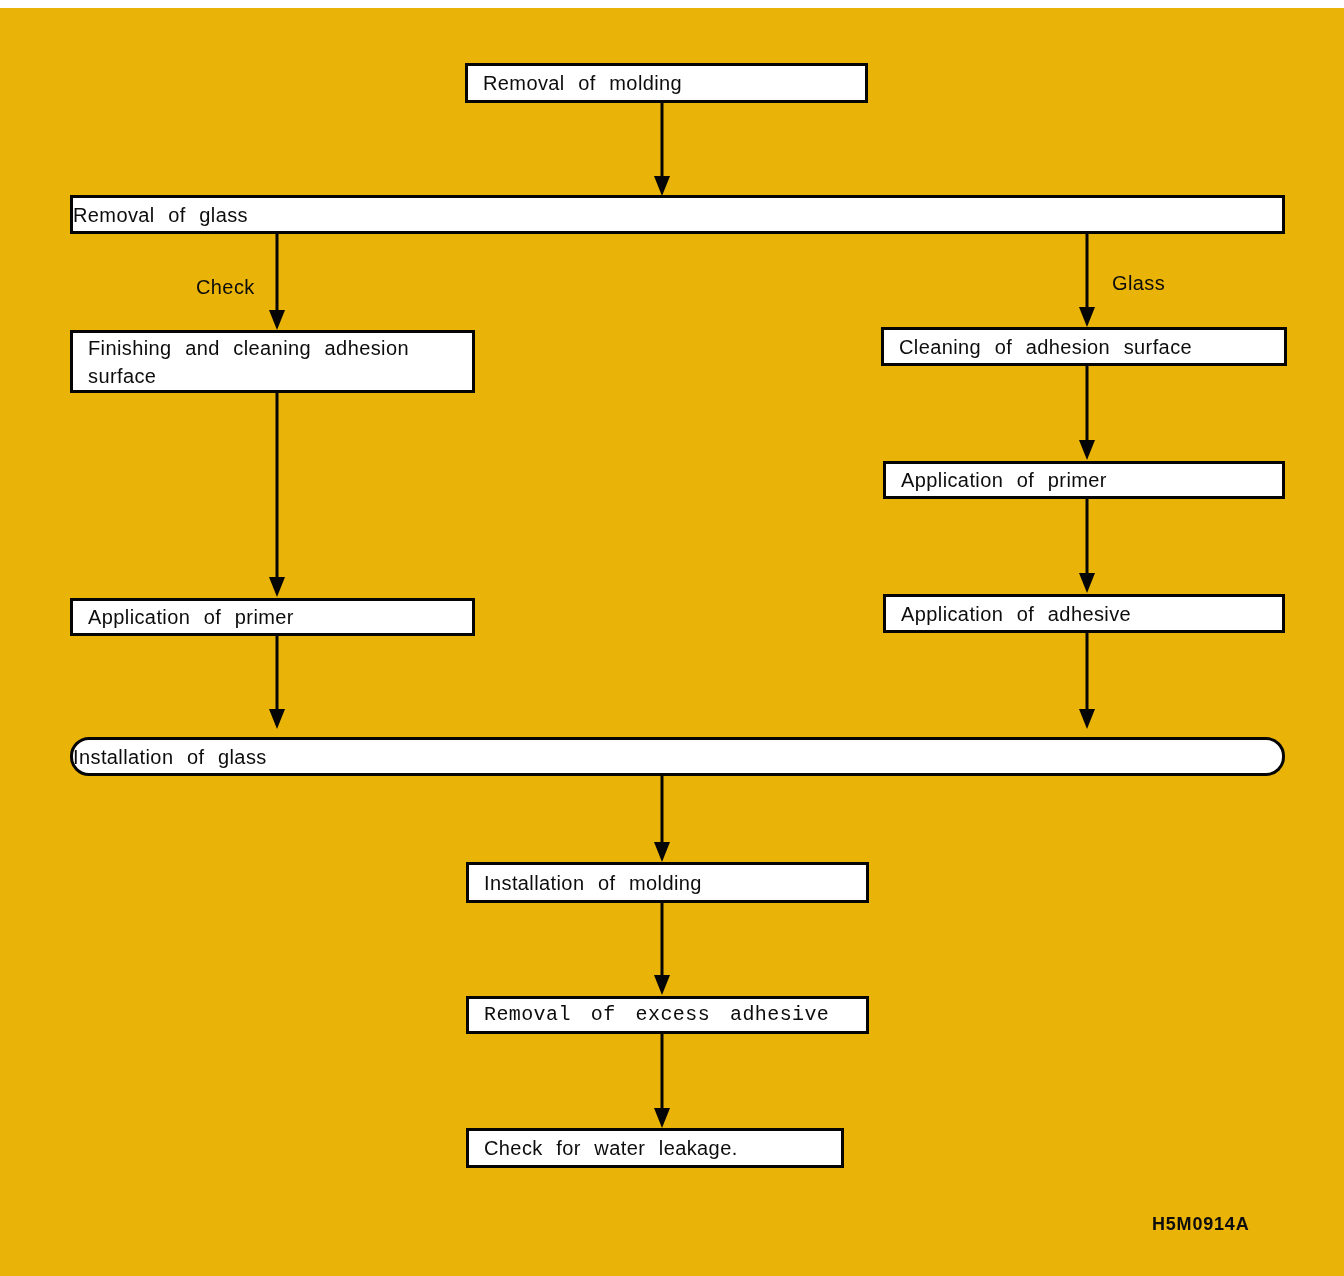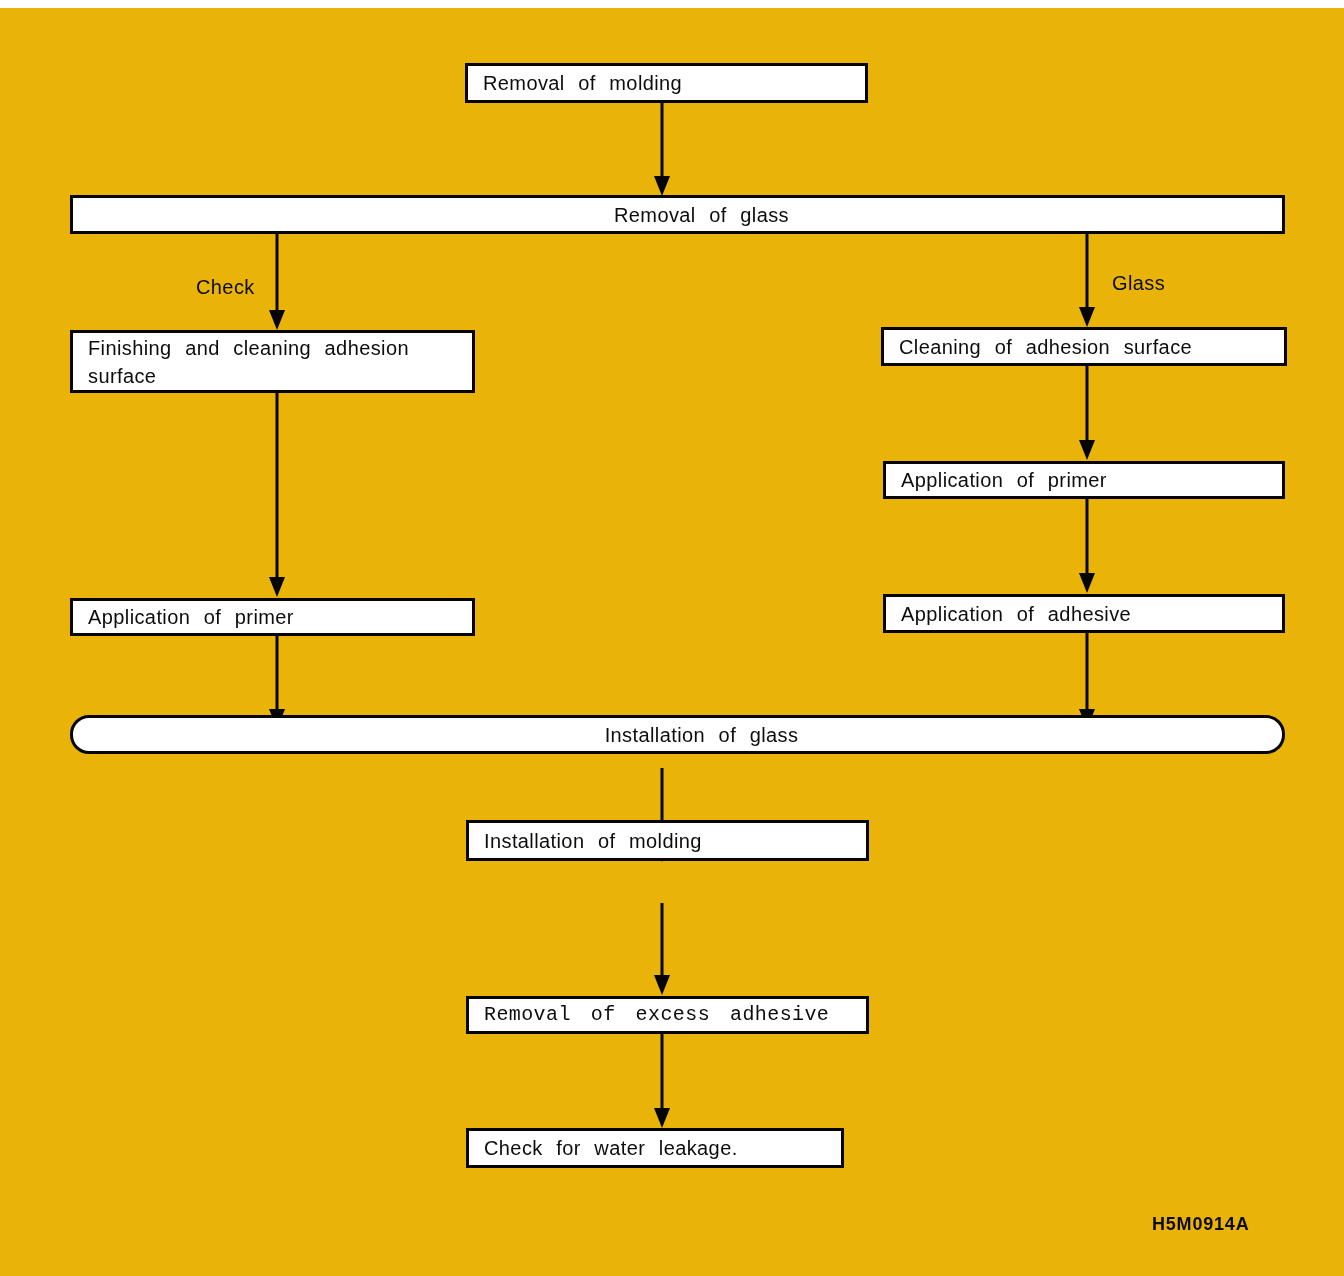--- a/index.html
+++ b/index.html
@@ -39,22 +39,21 @@
   }
   .box .txt {
     padding-left: 15px;
     padding-right: 10px;
     line-height: 28px;
   }
   .box.two-line .txt {
     max-width: 345px;
   }
   .bar {
-    justify-content: center;
-    padding-left: 48px;
+    justify-content: flex-start;
   }
   .bar .txt {
     padding: 0;
   }
   .branch-label {
     position: absolute;
     font-size: 20px;
     letter-spacing: 0.4px;
     color: #0d0d0d;
   }
@@ -156,25 +155,25 @@
   </div>
 
   <div class="box" style="left:70px; top:590px; width:405px; height:38px;">
     <span class="txt">Application of primer</span>
   </div>
 
   <div class="box" style="left:883px; top:586px; width:402px; height:39px;">
     <span class="txt">Application of adhesive</span>
   </div>
 
-  <div class="box bar" style="left:70px; top:707px; width:1215px; height:39px;border-radius:19px;">
+  <div class="box bar" style="left:70px; top:729px; width:1215px; height:39px;border-radius:19px;">
     <span class="txt">Installation of glass</span>
   </div>
 
-  <div class="box" style="left:466px; top:812px; width:403px; height:41px;">
+  <div class="box" style="left:466px; top:854px; width:403px; height:41px;">
     <span class="txt">Installation of molding</span>
   </div>
 
   <div class="box" style="left:466px; top:988px; width:403px; height:38px;font-family:Liberation Mono, monospace;">
     <span class="txt">Removal of excess adhesive</span>
   </div>
 
   <div class="box" style="left:466px; top:1120px; width:378px; height:40px;">
     <span class="txt">Check for water leakage.</span>
   </div>

